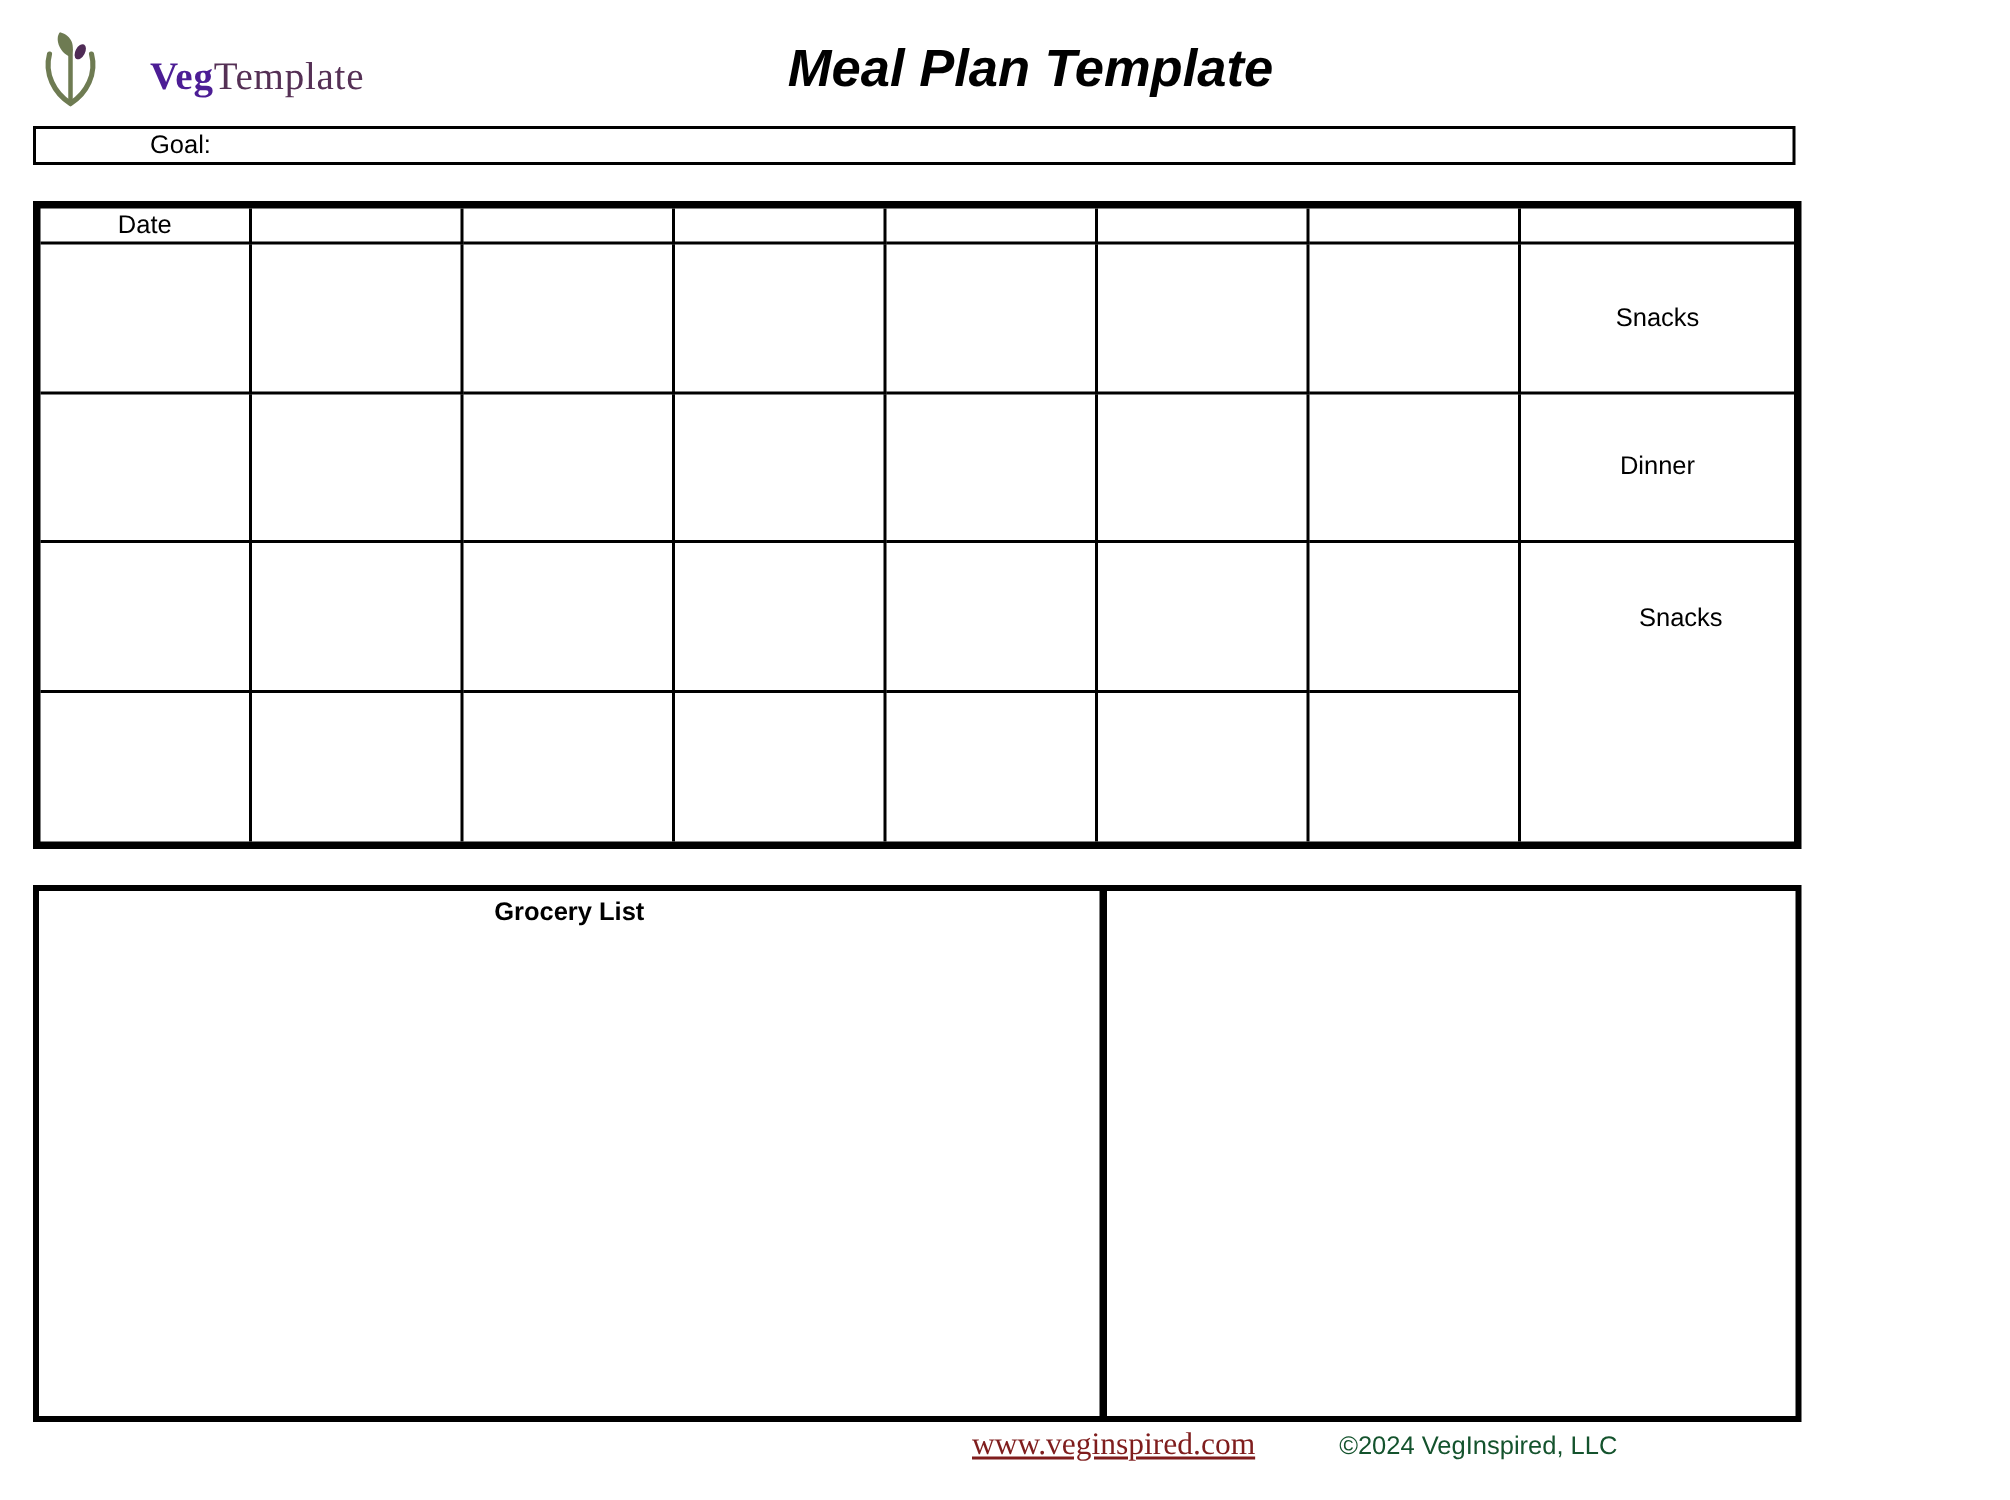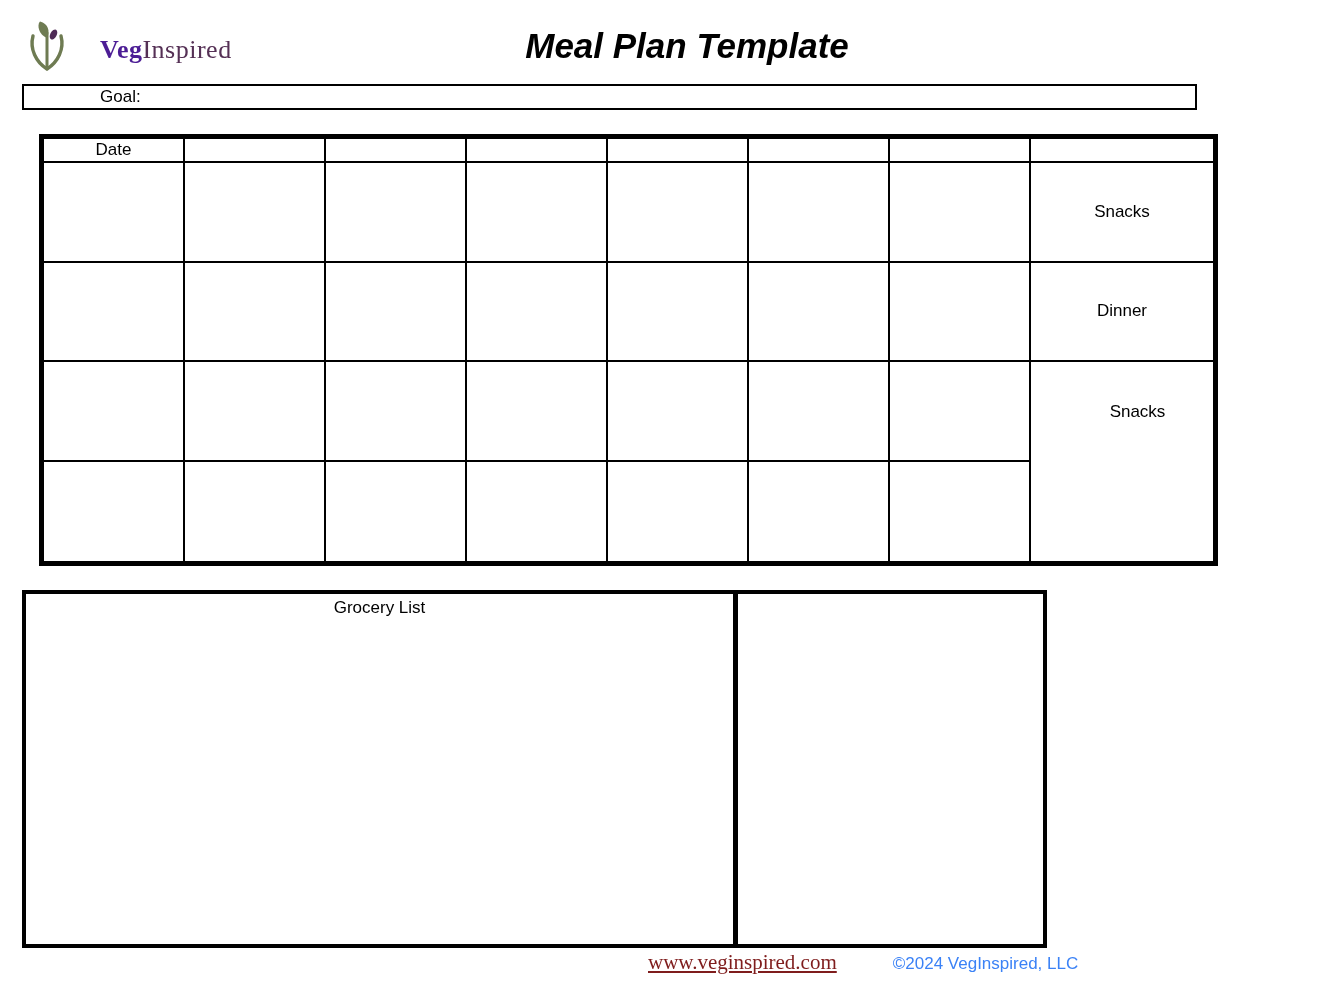--- a/index.html
+++ b/index.html
@@ -31,42 +31,43 @@
     position:absolute; left:22px; top:84px;
     width:1175px; height:26px;
     border:2px solid #000;
     display:flex; align-items:center;
     padding-left:76px;
     font-size:17px;
   }
 
   
   .meal-table {
-    position:absolute; left:39px; top:134px;
+    position:absolute; left:22px; top:134px;
     width:1179px; height:432px;
     border:5px solid #000;
     display:grid;
     grid-template-columns:141px repeat(6,141px) 1fr;
     grid-template-rows:24px repeat(4,1fr);
   }
   .meal-table > div {
     border-right:2px solid #000;
     border-bottom:2px solid #000;
     display:flex; align-items:center; justify-content:center;
     font-size:17px;
   }
   .meal-table > div:nth-child(8n) { border-right:none; }
   .meal-table > div:nth-last-child(-n+8) { border-bottom:none;padding-left:31px; }
 
   
   .lists {
     position:absolute; left:22px; top:590px;
-    width:1025px; height:358px;
+    width:1179px; height:358px;
     border:4px solid #000;
     display:flex;
+    font-weight:bold;
   }
   .pane { position:relative; }
   .pane-grocery { width:712px; border-right:5px solid #000; }
   .pane-inspiration { flex:1; }
   .pane-title {
     padding-top:4px;
     text-align:center;
     font-size:17px;
   }
 
@@ -76,37 +77,37 @@
     display:flex; align-items:baseline; gap:56px;
     white-space:nowrap;
   }
   .footer-link {
     font-family:Liberation Serif, serif;
     font-size:21px;
     color:#7f1d1d;
     text-decoration:underline;
     cursor:pointer;
   }
-  .footer-copy { font-size:17px; color:#3b82f6; }
+  .footer-copy { font-size:17px; color:#14532d; }
 </style>
 </head>
 <body>
 
 <div class="page">
 
   <div class="logo">
     <span>
       <svg width="42" height="56" viewBox="0 0 42 56" aria-hidden="true">
         <path d="M7 16 C3.5 29 10 42 21 49 C32 42 38.5 29 35 16" fill="none" stroke="#6e7b52" stroke-width="3.4" stroke-linecap="round"></path>
         <path d="M21 48 L21 13" stroke="#6e7b52" stroke-width="3" stroke-linecap="round"></path>
         <path d="M21 18 C13 15 10.5 5 14 1.5 C22 3.5 24.5 11 21 18 Z" fill="#6e7b52"></path>
         <ellipse cx="27.5" cy="14.5" rx="3.2" ry="5.4" fill="#4f2b56" transform="rotate(28 27.5 14.5)"></ellipse>
       </svg>
     </span>
-    <span class="logo-text"><span class="veg">Veg</span><span class="inspired">Inspired</span></span>
+    <span class="logo-text"><span class="veg">Veg</span><span class="inspired">Template</span></span>
   </div>
 
   <div class="doc-title">Meal Plan Template</div>
 
   <div class="goal-box">
     <span>Goal:</span>
   </div>
 
   <div class="meal-table">
 

